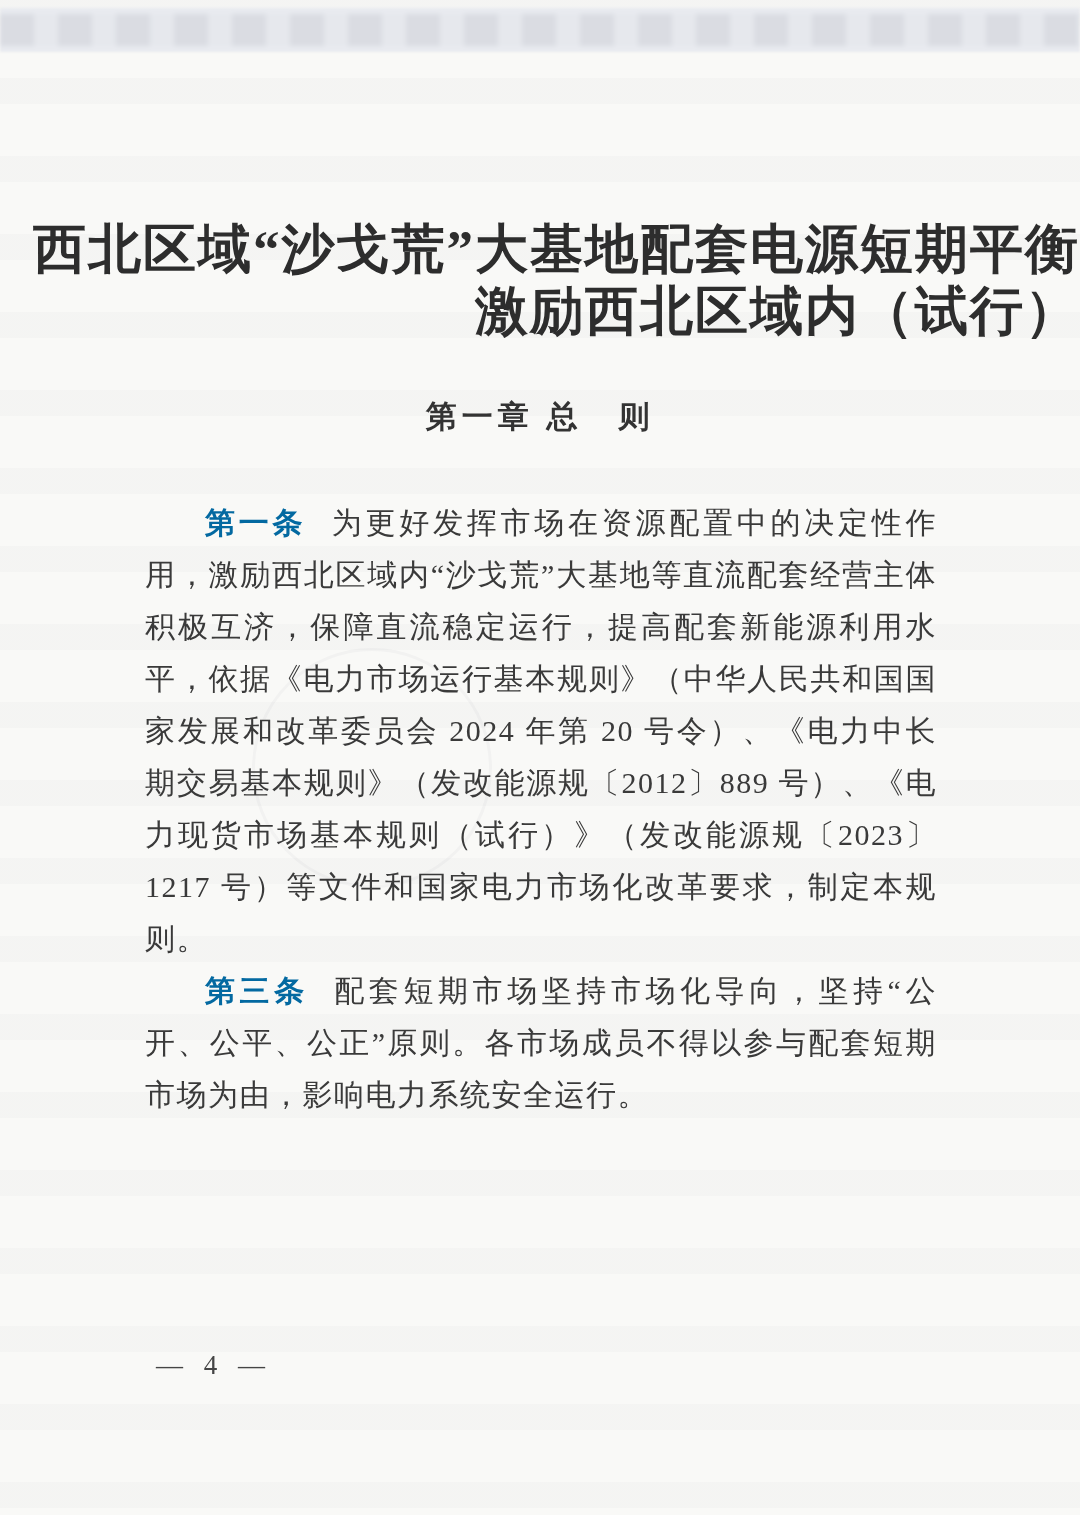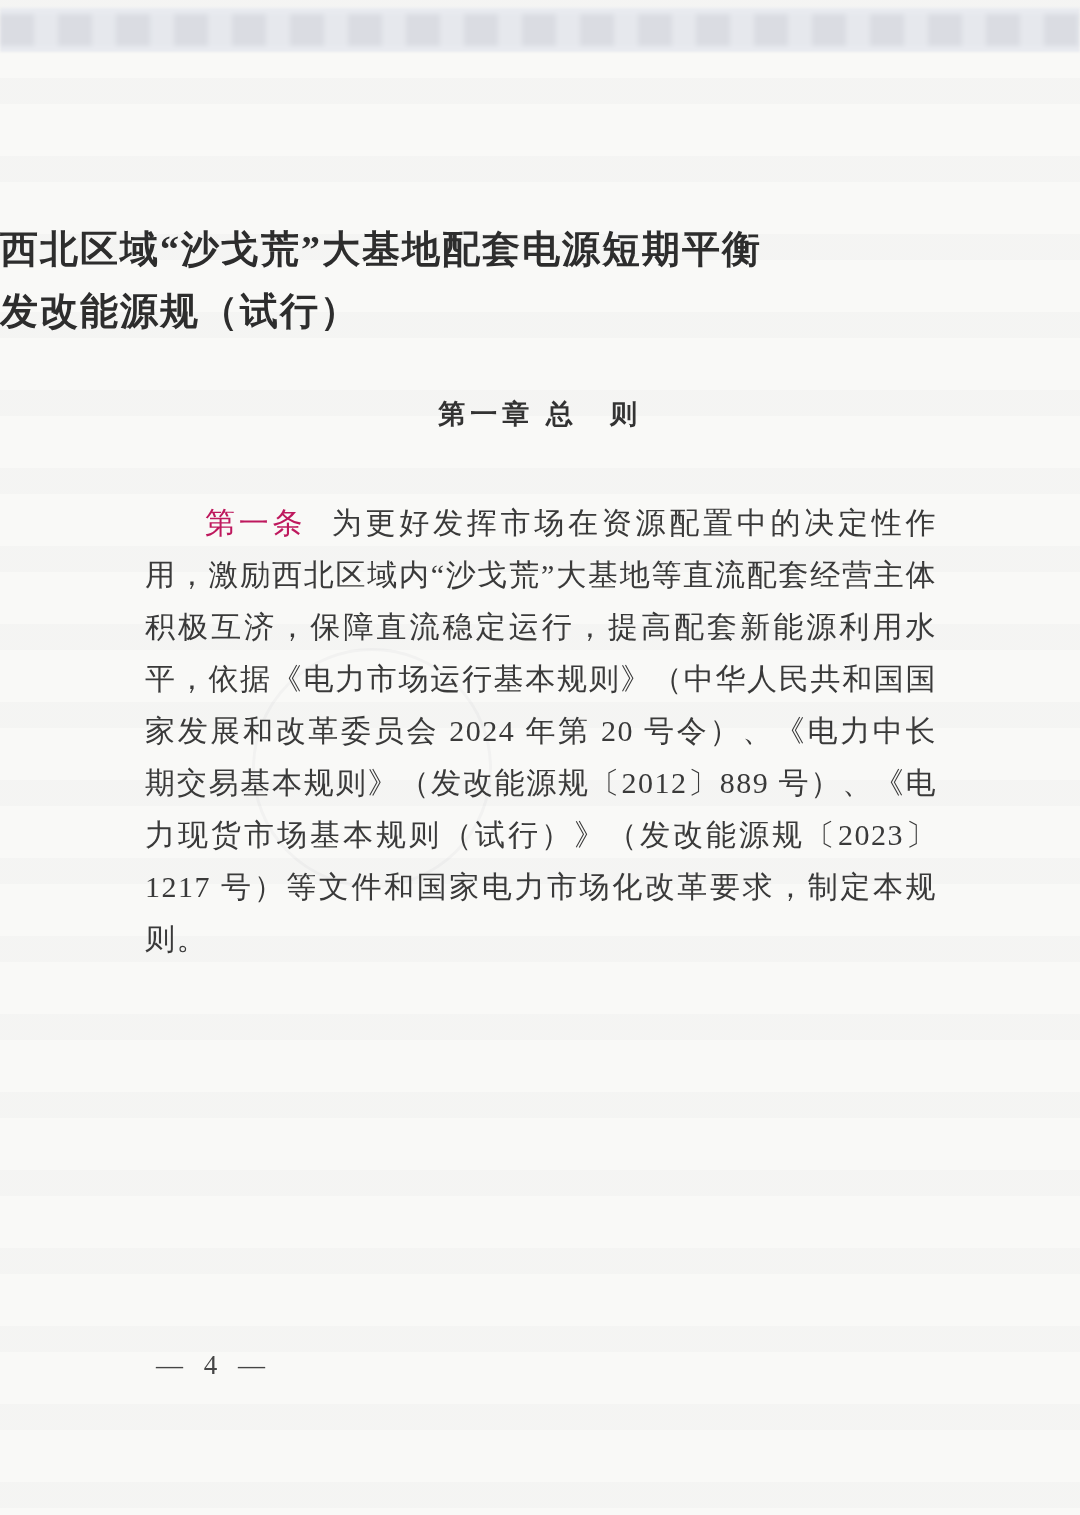--- a/index.html
+++ b/index.html
@@ -62,36 +62,36 @@
     height: 240px;
     border: 3px solid rgba(130,130,150,0.06);
     border-radius: 50%;
   }
 
   .title-block {
     position: absolute;
     top: 218px;
     left: 0;
     width: 100%;
-    text-align: left;
+    text-align: right;
     font-weight: bold;
-    font-size: 38px;
+    font-size: 53px;
     line-height: 62px;
     letter-spacing: 2px;
     color: #2d2d2d;
   }
 
   .chapter-heading {
     position: absolute;
     top: 396px;
     left: 0;
     width: 100%;
     text-align: center;
     font-weight: bold;
-    font-size: 27px;
+    font-size: 31px;
     letter-spacing: 5px;
     color: #333;
   }
 
   .body-text {
     position: absolute;
     top: 497px;
     left: 145px;
     width: 792px;
     font-size: 30px;
@@ -100,23 +100,23 @@
     text-align: justify;
     color: #3a3a3a;
   }
 
   .body-text p {
     margin: 0;
     text-indent: 2em;
   }
 
   .article-label {
-    font-weight: normal;
+    font-weight: bold;
     margin-right: 0.85em;
-    color: #be185d;
+    color: #0369a1;
   }
 
   .page-number {
     position: absolute;
     left: 156px;
     top: 1350px;
     font-size: 27px;
     letter-spacing: 7px;
     color: #454545;
   }
@@ -125,26 +125,29 @@
 <body>
 
 <div class="page">
 
   <div class="scan-band"></div>
 
   <div class="watermark-circle"></div>
 
   <div class="title-block">
     <div>西北区域“沙戈荒”大基地配套电源短期平衡</div>
-    <div>发改能源规（试行）</div>
+    <div>激励西北区域内（试行）</div>
   </div>
 
   <div class="chapter-heading">第一章 总　则</div>
 
   <div class="body-text">
     <p>
       <span class="article-label">第一条</span><span>为更好发挥市场在资源配置中的决定性作用，激励西北区域内“沙戈荒”大基地等直流配套经营主体积极互济，保障直流稳定运行，提高配套新能源利用水平，依据《电力市场运行基本规则》（中华人民共和国国家发展和改革委员会 2024 年第 20 号令）、《电力中长期交易基本规则》（发改能源规〔2012〕889 号）、《电力现货市场基本规则（试行）》（发改能源规〔2023〕1217 号）等文件和国家电力市场化改革要求，制定本规则。</span>
     </p>
+    <p>
+      <span class="article-label">第三条</span><span>配套短期市场坚持市场化导向，坚持“公开、公平、公正”原则。各市场成员不得以参与配套短期市场为由，影响电力系统安全运行。</span>
+    </p>
   </div>
 
   <div class="page-number">— 4 —</div>
 
 </div>
 
 </body></html>

